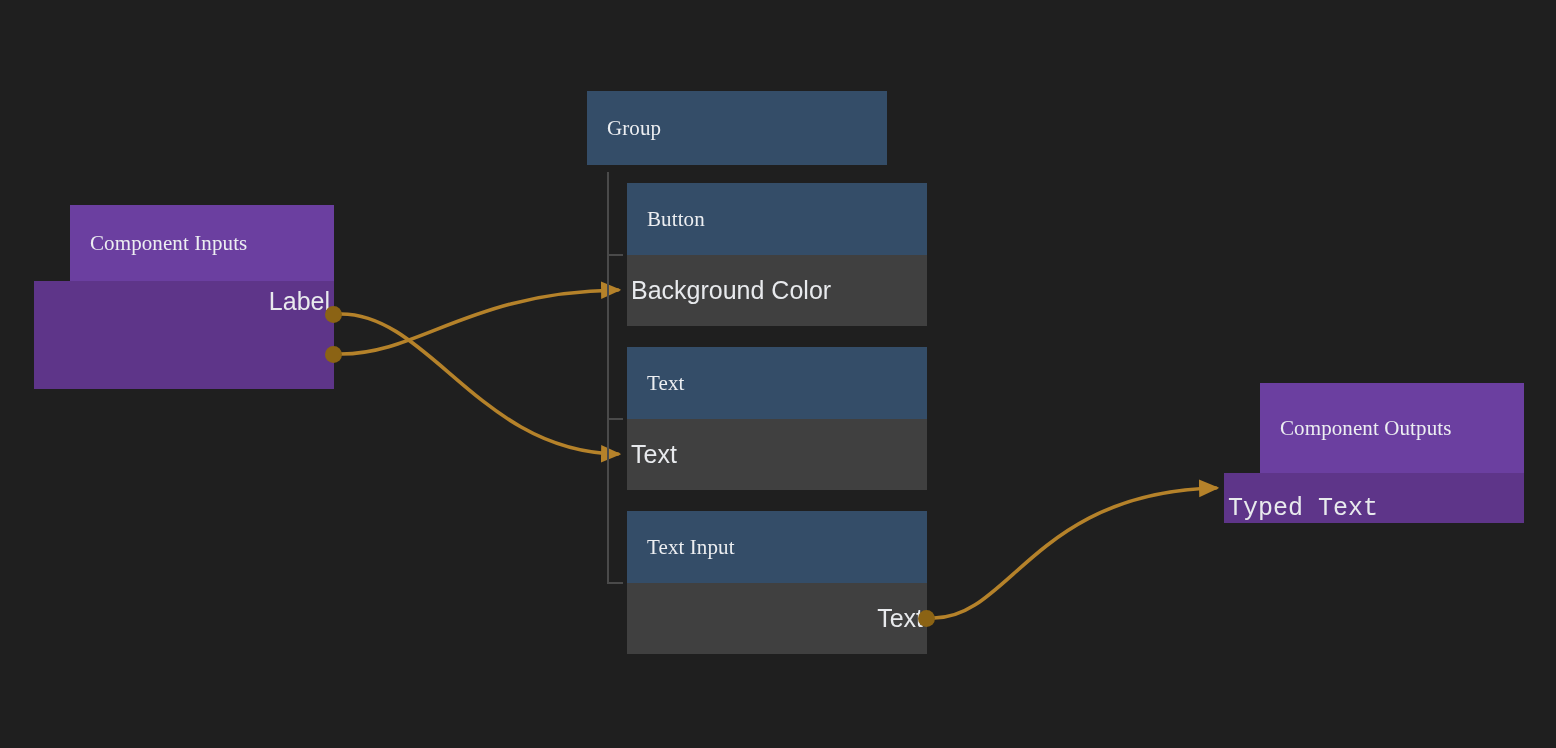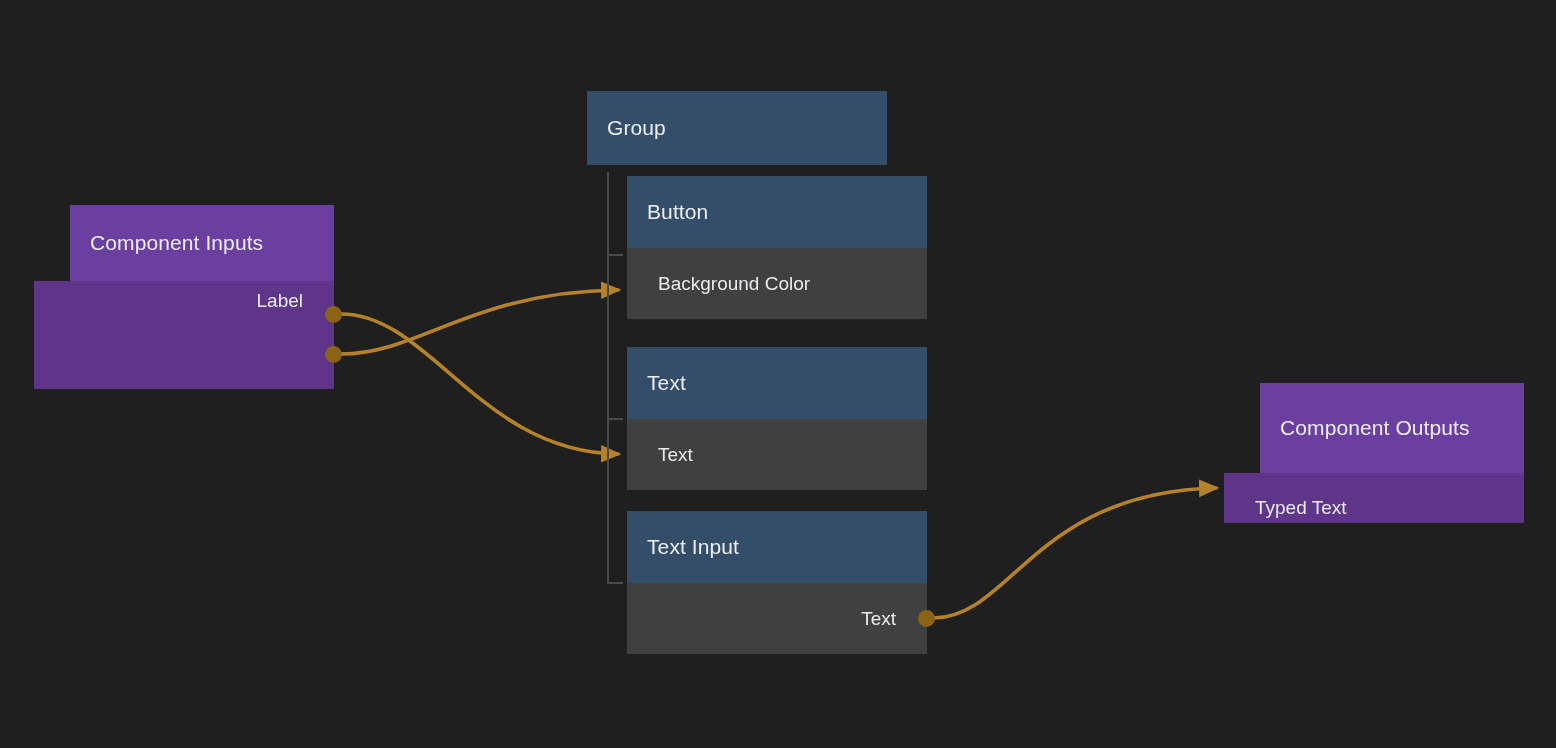--- a/index.html
+++ b/index.html
@@ -38,33 +38,34 @@
   }
   .node-header {
     box-sizing: border-box;
     display: flex;
     align-items: center;
     padding: 0 20px;
     color: #eceef1;
     font-size: 21px;
     letter-spacing: 0.1px;
     white-space: nowrap;
+    font-family: Liberation Serif, serif;
   }
   .node-body {
     box-sizing: border-box;
     display: flex;
     flex-direction: column;
   }
   .port-row {
     box-sizing: border-box;
     display: flex;
     align-items: center;
-    padding: 0 31px;
+    padding: 0 4px;
     color: #e8eaed;
-    font-size: 19px;
+    font-size: 25px;
     white-space: nowrap;
   }
   .port-row.out {
     justify-content: flex-end;
   }
   .port-row.in {
     justify-content: flex-start;
   }
 
   
@@ -125,21 +126,21 @@
       </div>
     </div>
   </div>
   <div class="port-dot" style="left:325px; top:306px;"></div>
   <div class="port-dot" style="left:325px; top:346px;"></div>
 
   <div class="node group comp" style="left:587px; top:91px; width:300px; height:74px;">
     <div class="node-header" style="height:74px;">Group</div>
   </div>
 
-  <div class="node comp" style="left:627px; top:176px; width:300px; height:143px;">
+  <div class="node comp" style="left:627px; top:183px; width:300px; height:143px;">
     <div class="node-header" style="height:72px;">Button</div>
     <div class="node-body" style="height:71px;">
       <div class="port-row in" style="height:71px;">
         <span>Background Color</span>
       </div>
     </div>
   </div>
 
   <div class="node comp" style="left:627px; top:347px; width:300px; height:143px;">
     <div class="node-header" style="height:72px;">Text</div>
@@ -156,19 +157,19 @@
       <div class="port-row out" style="height:71px;">
         <span>Text</span>
       </div>
     </div>
   </div>
   <div class="port-dot" style="left:918px; top:610px;"></div>
 
   <div class="node io" style="left:1224px; top:383px; width:300px; height:140px;">
     <div class="node-header" style="height:90px;">Component Outputs</div>
     <div class="node-body" style="height:70px;">
-      <div class="port-row in" style="height:84px;">
+      <div class="port-row in" style="height:84px;font-family:Liberation Mono, monospace;">
         <span>Typed Text</span>
       </div>
     </div>
   </div>
 
 </div>
 
 </body></html>

